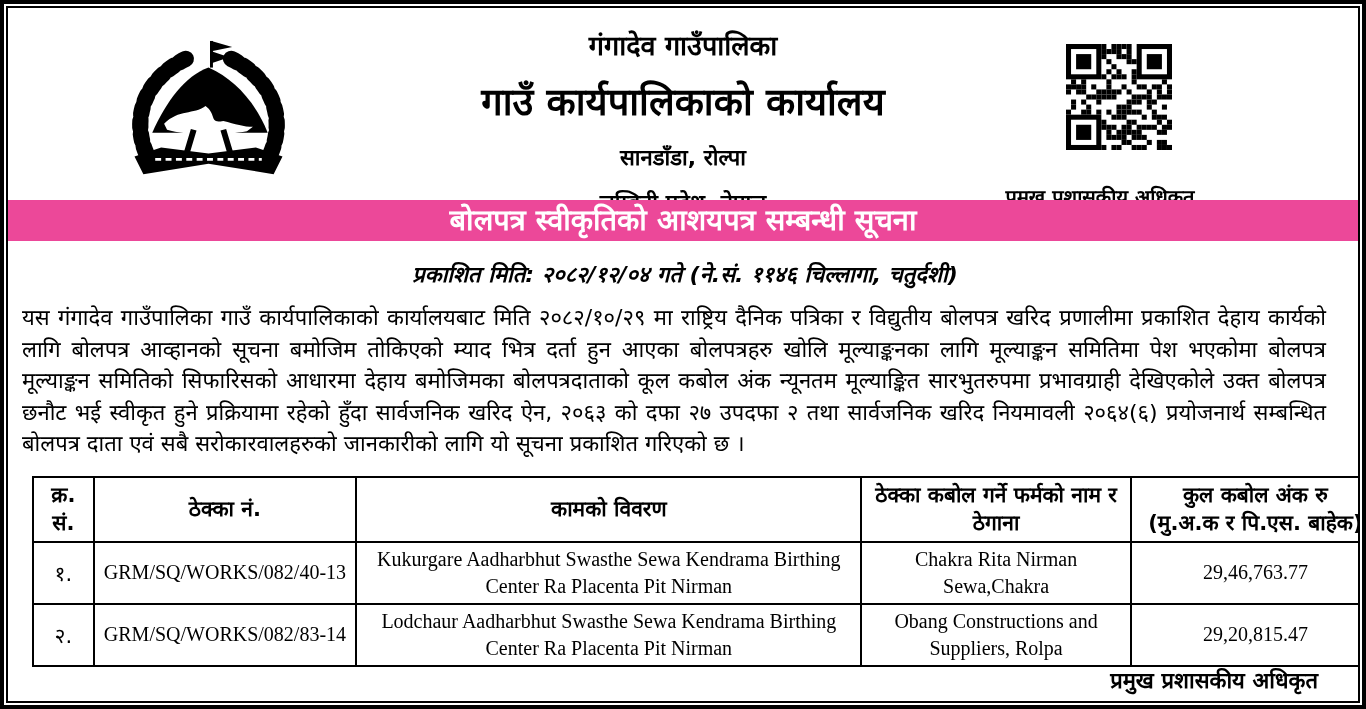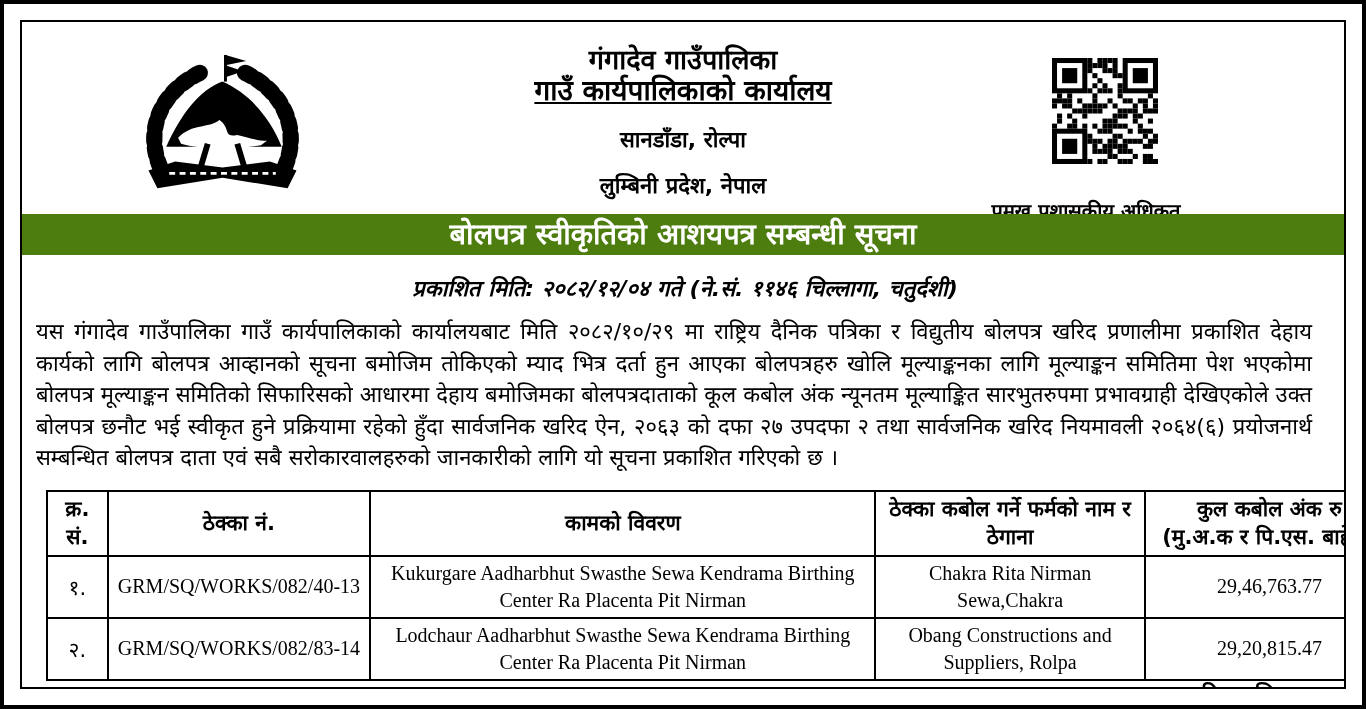--- a/index.html
+++ b/index.html
@@ -1,40 +1,40 @@
 <!DOCTYPE html>
 <html><head>
 <meta charset="utf-8">
 <style>
   * { margin:0; padding:0; box-sizing:border-box; }
   html,body { background:#e8e8e8; }
   .page {
     width:1366px; height:709px; background:#fff; position:relative;
-    border:4px solid #000; padding:16px;
+    border:4px solid #000; padding:2px;
     font-family:"DejaVu Sans","Liberation Sans",sans-serif; color:#000;
     margin:0 auto; overflow:hidden;
   }
   .frame { position:relative; width:100%; height:100%; border:2px solid #000; overflow:hidden; }
 
   
   .emblem { position:absolute; left:108px; top:30px; width:185px; height:148px; }
   .header-text { position:absolute; left:0; right:0; top:22px; text-align:center; line-height:1.15; }
   .muni   { font-size:27px; font-weight:bold; }
-  .office { font-size:28px; font-weight:bold; margin-top:0;text-decoration:underline; }
+  .office { font-size:38px; font-weight:bold; margin-top:20px; }
   .addr1, .addr2 { font-size:22px; font-weight:bold; margin-top:20px; }
   .qr { position:absolute; right:186px; top:36px; width:106px; height:106px; }
   .qr-caption {
     position:absolute; right:138px; top:176px; width:240px; height:16px;
     overflow:hidden; font-size:20px; font-weight:bold; text-align:center; line-height:26px;
   }
 
   
   .banner {
     position:absolute; left:0; right:0; top:192px; height:41px;
-    background:#4d7c0f; color:#fff; text-align:center;
+    background:#ec4899; color:#fff; text-align:center;
     font-size:29px; font-weight:bold; line-height:41px;
   }
 
   .pubdate {
     position:absolute; left:4px; right:0; top:250px; text-align:center;
     font-size:22px; font-weight:bold; font-style:italic;
   }
 
   .para {
     position:absolute; left:14px; right:32px; top:294px;

